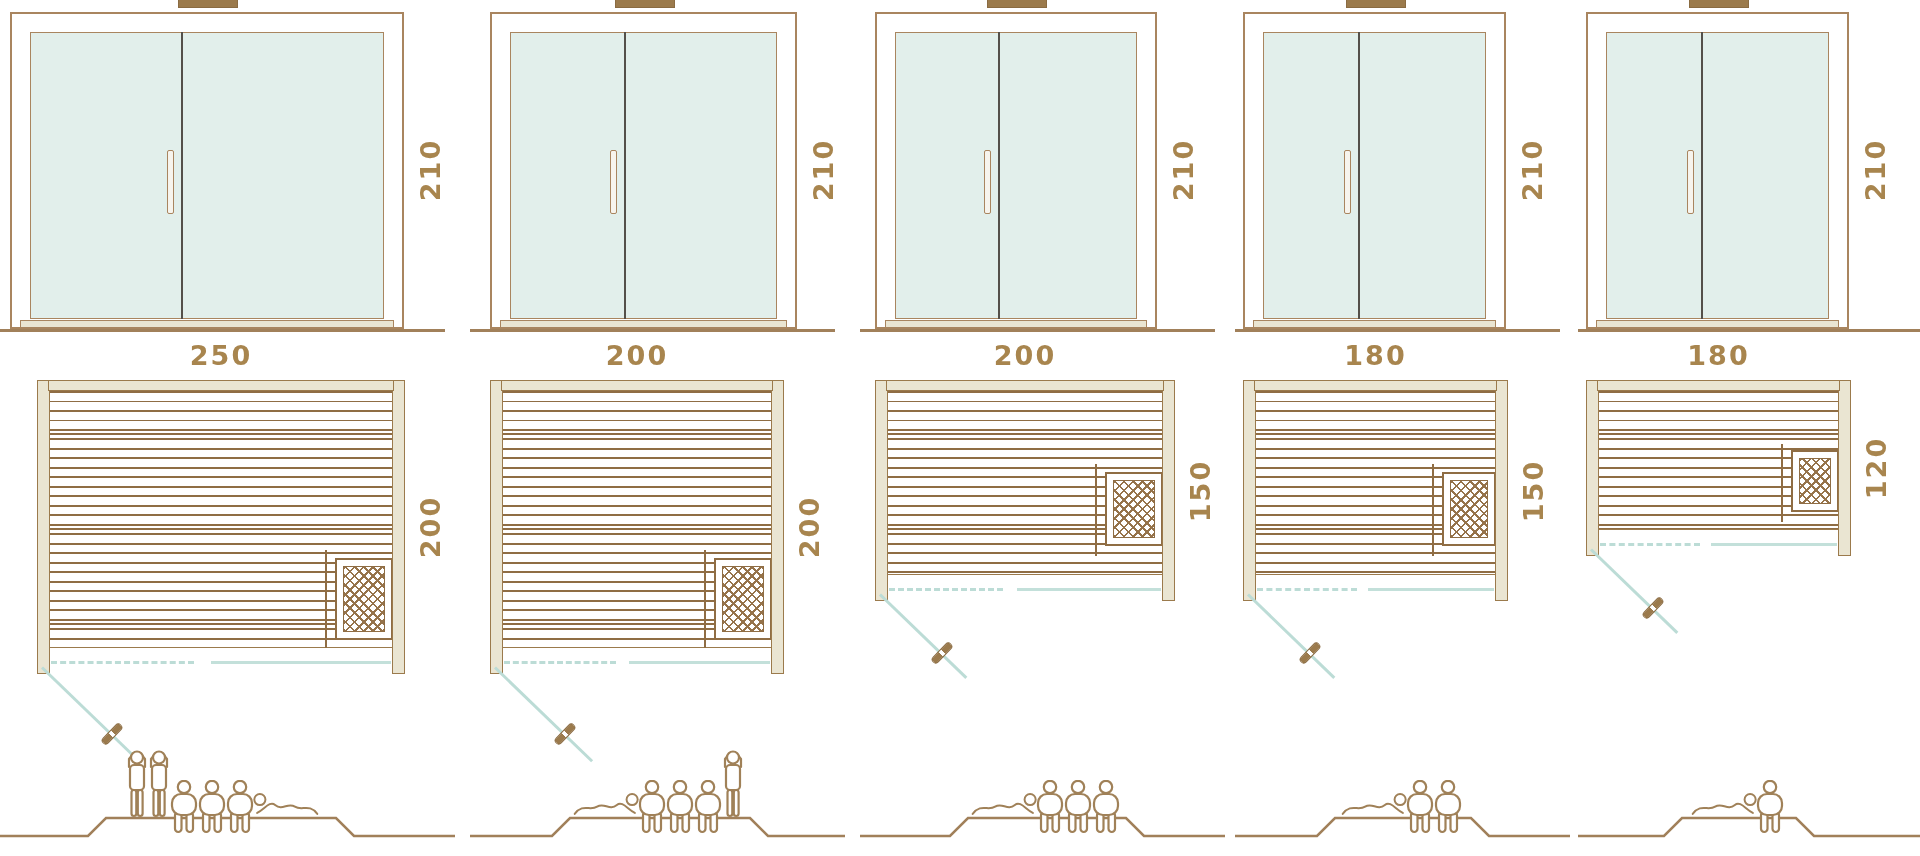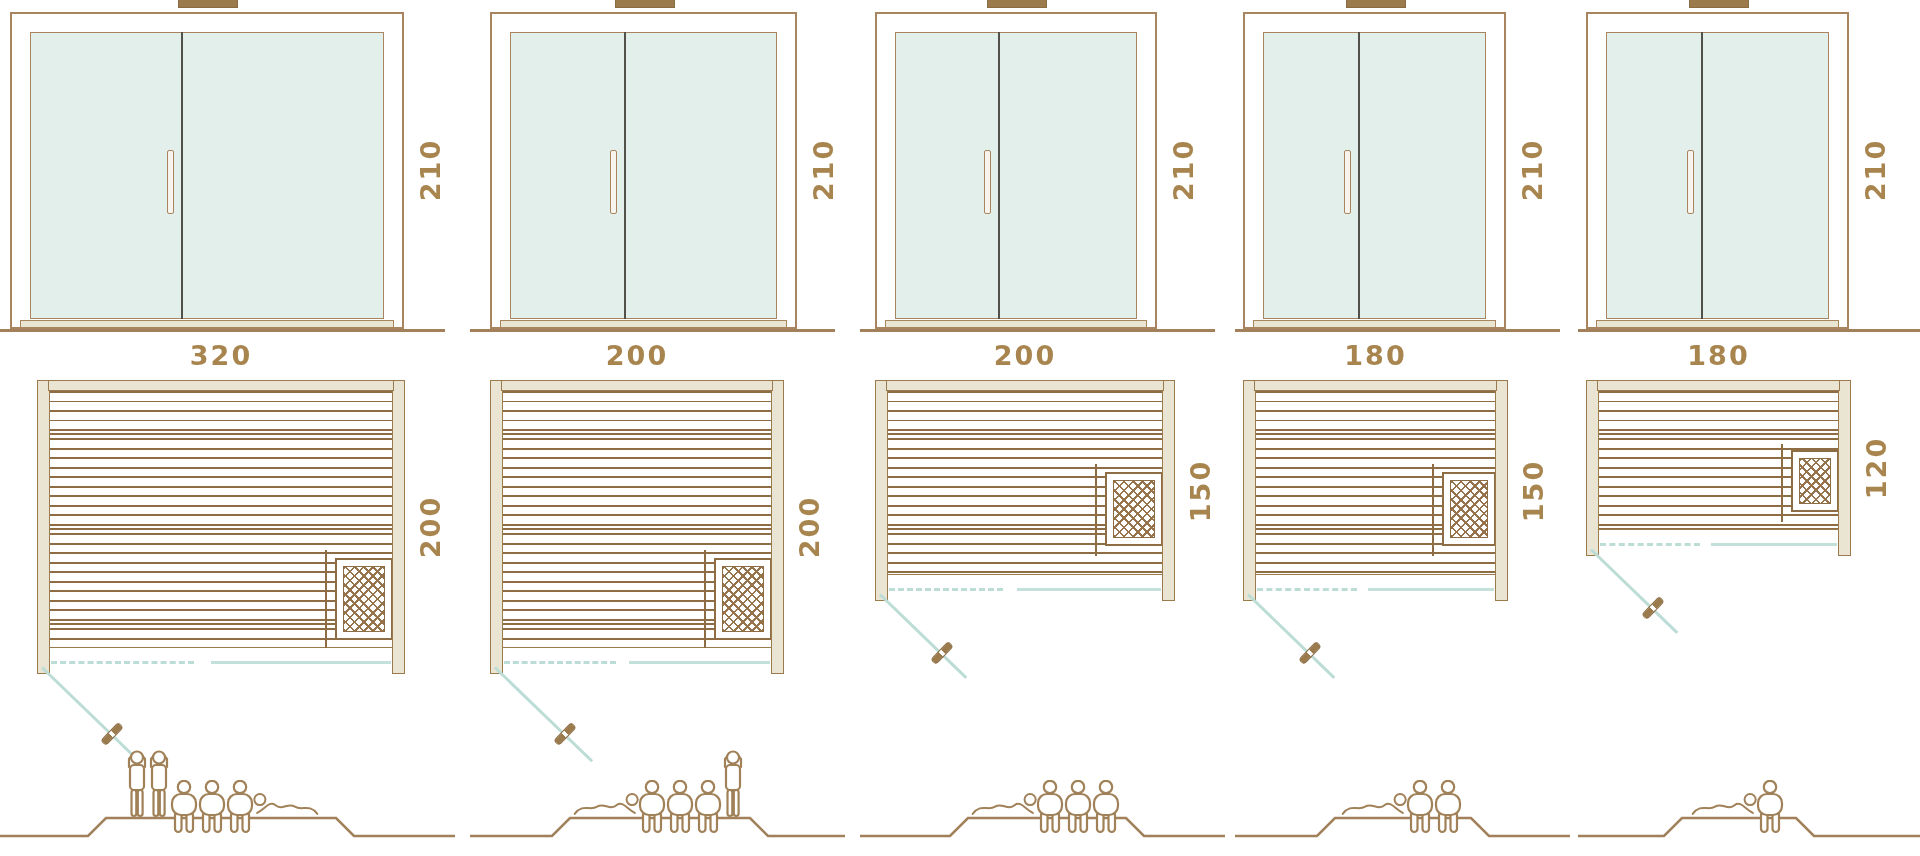--- a/index.html
+++ b/index.html
@@ -130,21 +130,21 @@
       <div class="glass-area">
         <div class="glass-left"></div>
         <div class="glass-right"></div>
         <div class="door-divider"></div>
         <div class="door-handle"></div>
       </div>
       <div class="sill"></div>
     </div>
     <div class="dim dim-height">210</div>
     <div class="groundline"></div>
-    <div class="dim dim-width">320</div>
+    <div class="dim dim-width">250</div>
     <div class="plan">
       <div class="plan-inner"></div>
       <div class="bench-line"></div>
       <div class="heater">
           <div class="hatch"></div>
         </div>
       <div class="post post-left"></div>
       <div class="post post-right"></div>
       <div class="plan-topbar"></div>
       <div class="teal-dashed"></div>

